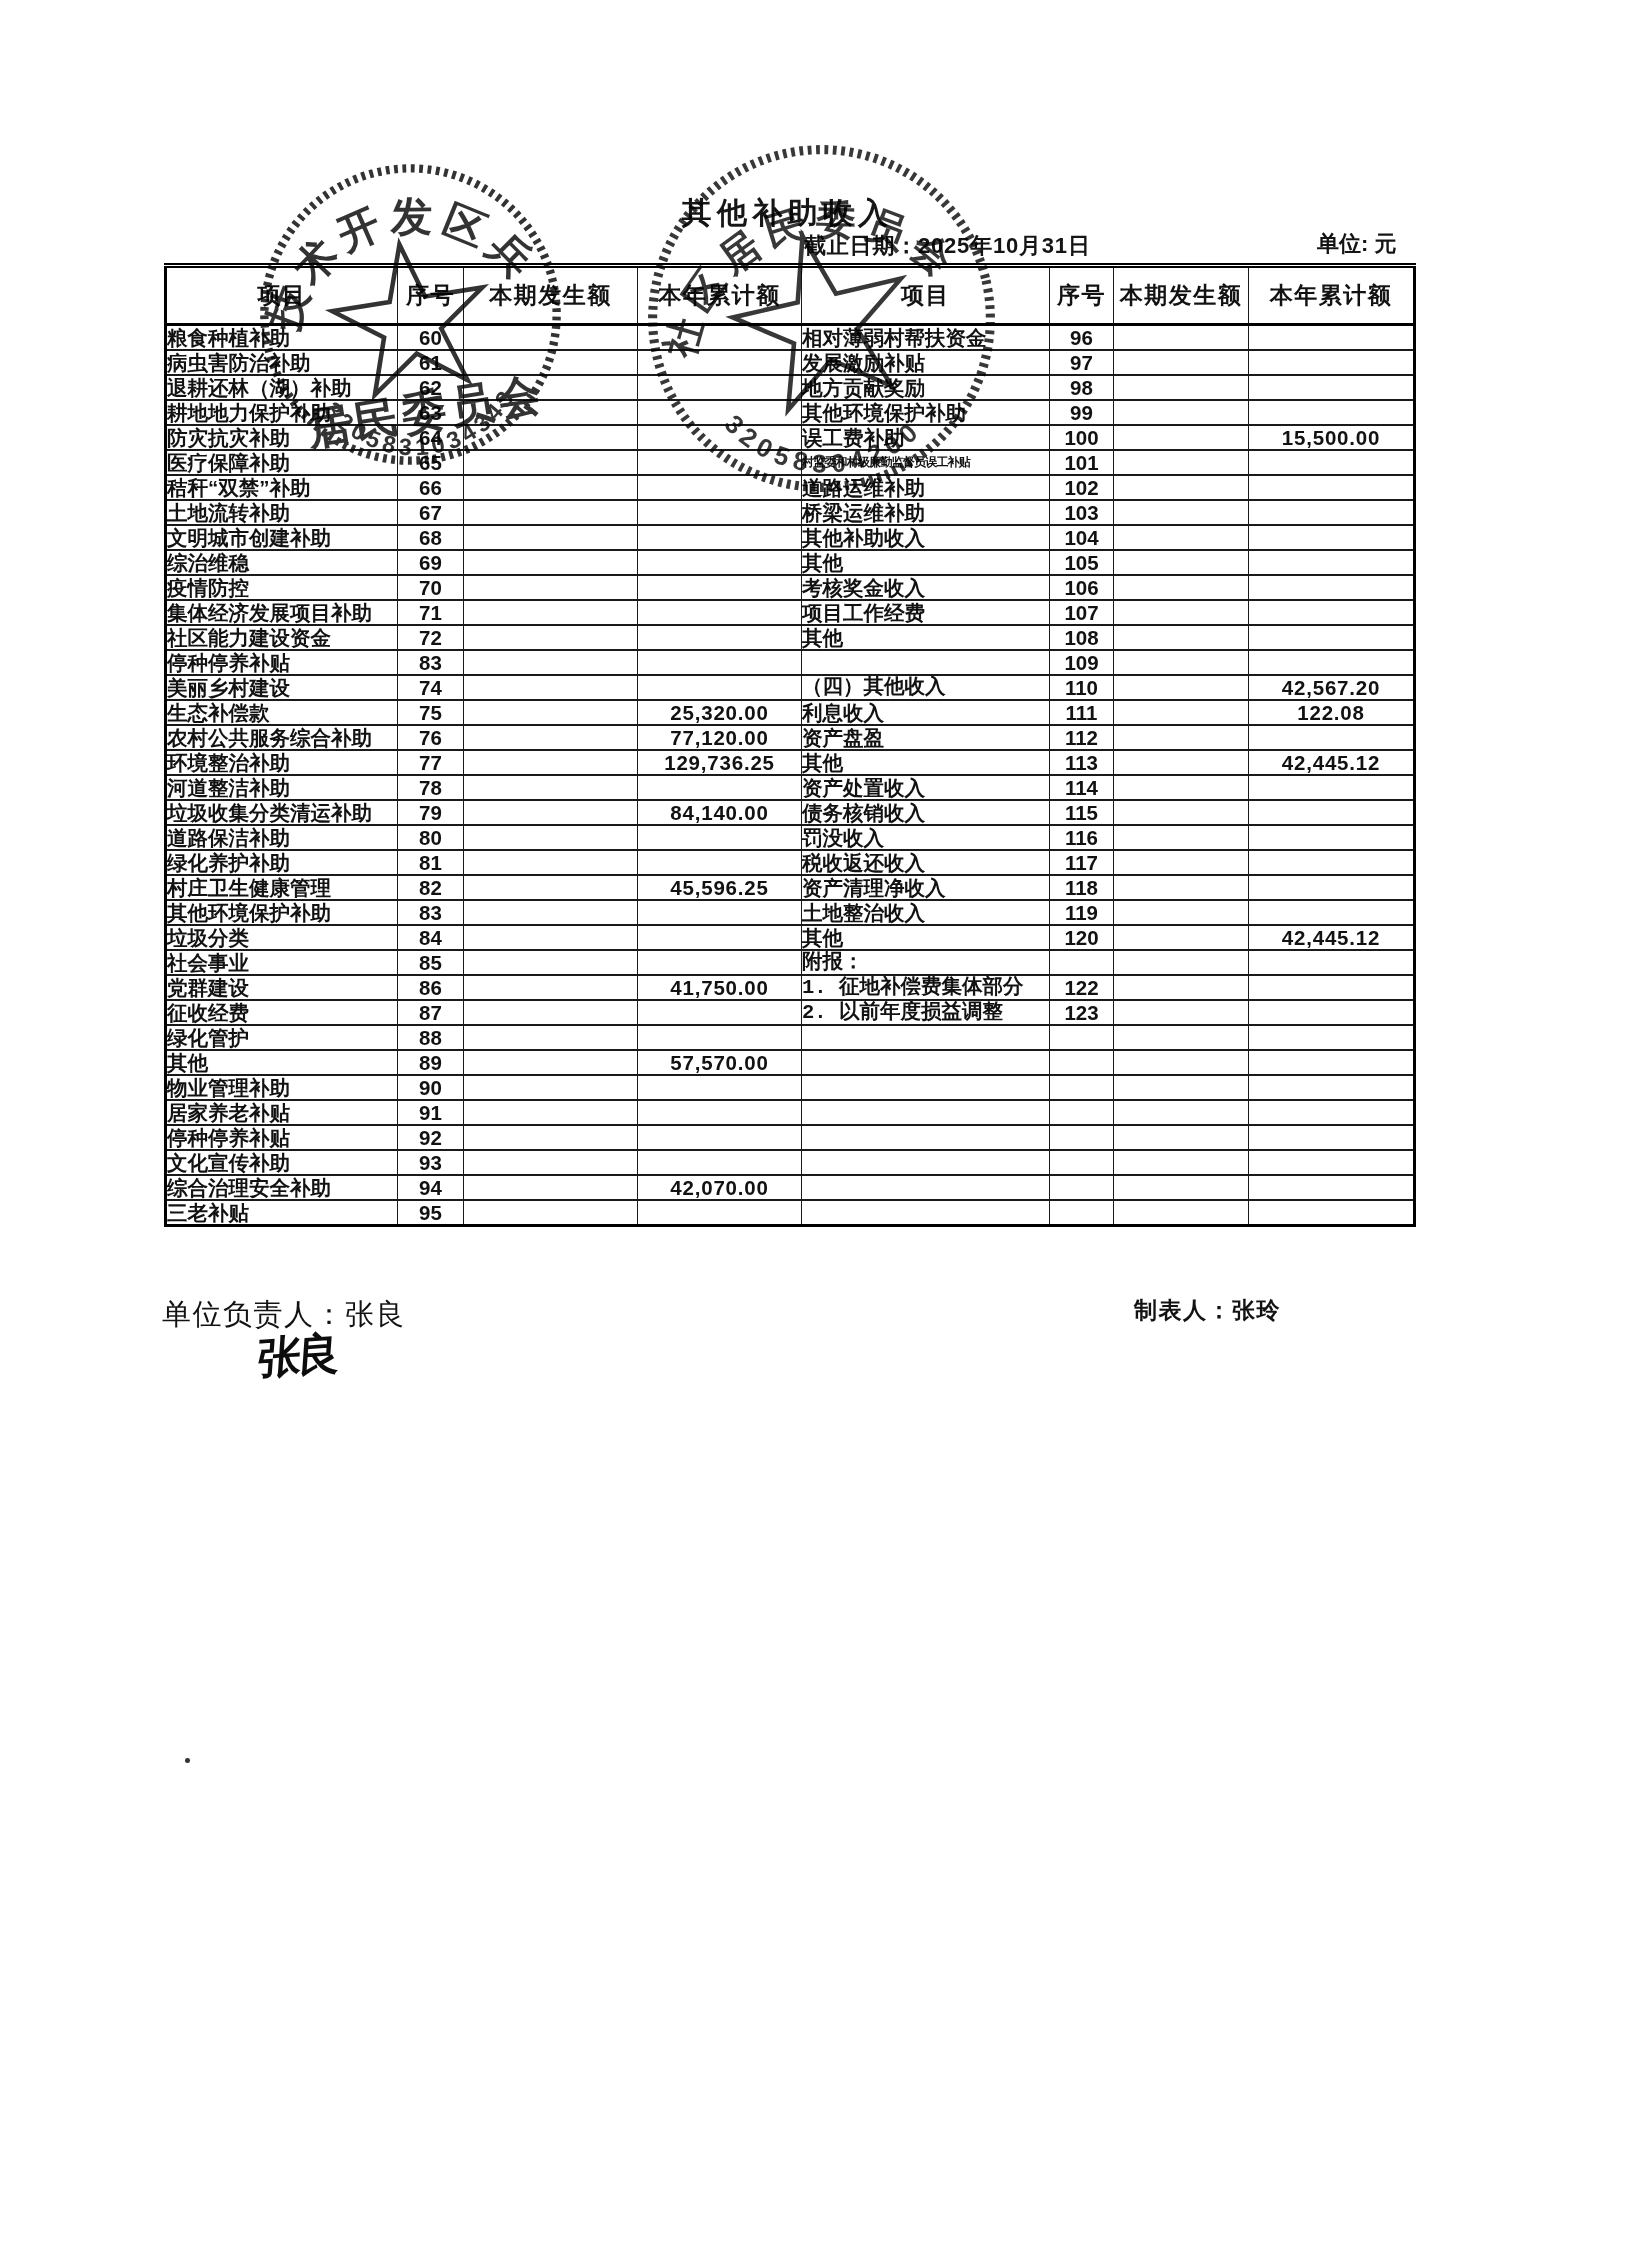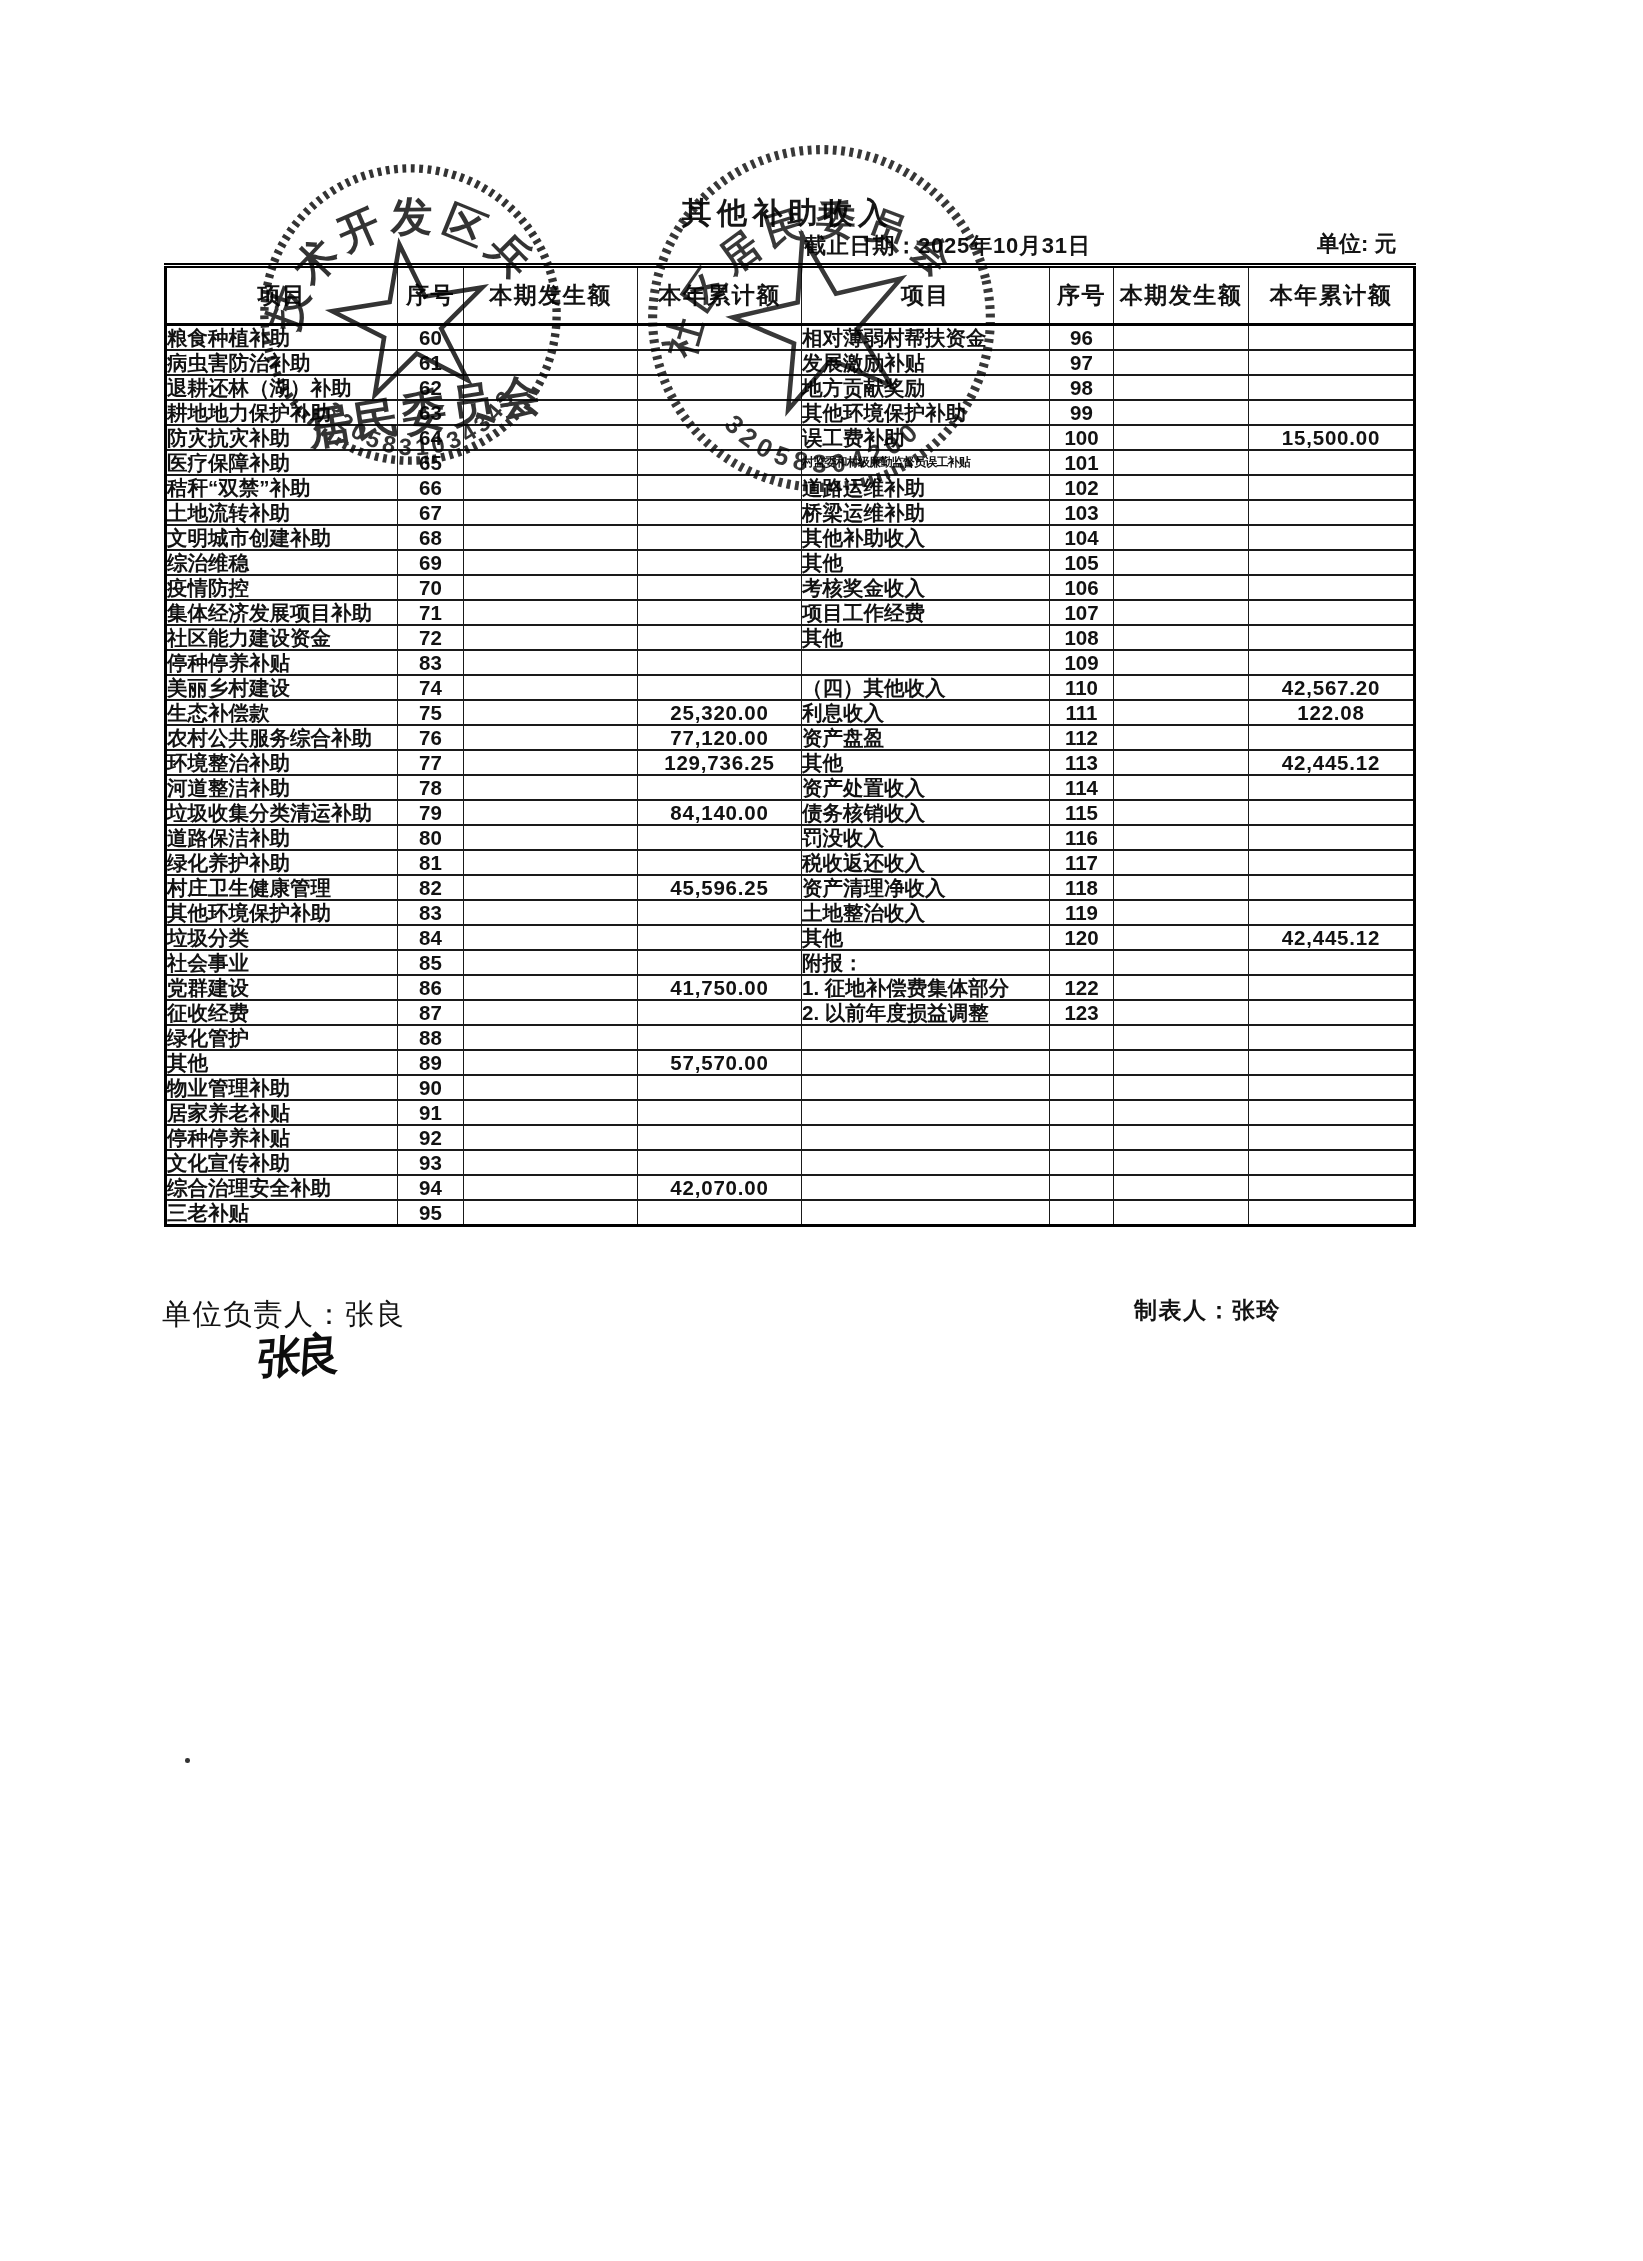--- a/index.html
+++ b/index.html
@@ -36,21 +36,21 @@
   }
   table.fin thead th{
     height:55px;font-size:23px;font-weight:700;text-align:center;
     border-bottom:3px solid #000;letter-spacing:1.5px;
   }
   table.fin tbody td{height:23px;line-height:23px;}
   td.item{text-align:left;font-size:20.5px;font-weight:700;letter-spacing:0px;}
   td.small{font-size:12px;letter-spacing:-0.8px;margin-top:10px;}
   td.num{text-align:center;font-size:20.5px;font-weight:700;}
   td.val{text-align:center;font-size:20.5px;font-weight:700;letter-spacing:0.8px;}
-  td.i0{padding-left:9px;}
+  td.i0{padding-left:9px;font-family:Liberation Mono, monospace;}
   td.i1{padding-left:37px;}
   td.i2{padding-left:63px;}
   td.i3{padding-left:71px;margin-top:36px;}
 
   
   .footer-left{
     position:absolute;left:162px;top:1295px;font-size:29px;font-weight:400;letter-spacing:1.5px;
   }
   .footer-right{
     position:absolute;left:1134px;top:1295px;font-size:23px;font-weight:700;letter-spacing:1.5px;

